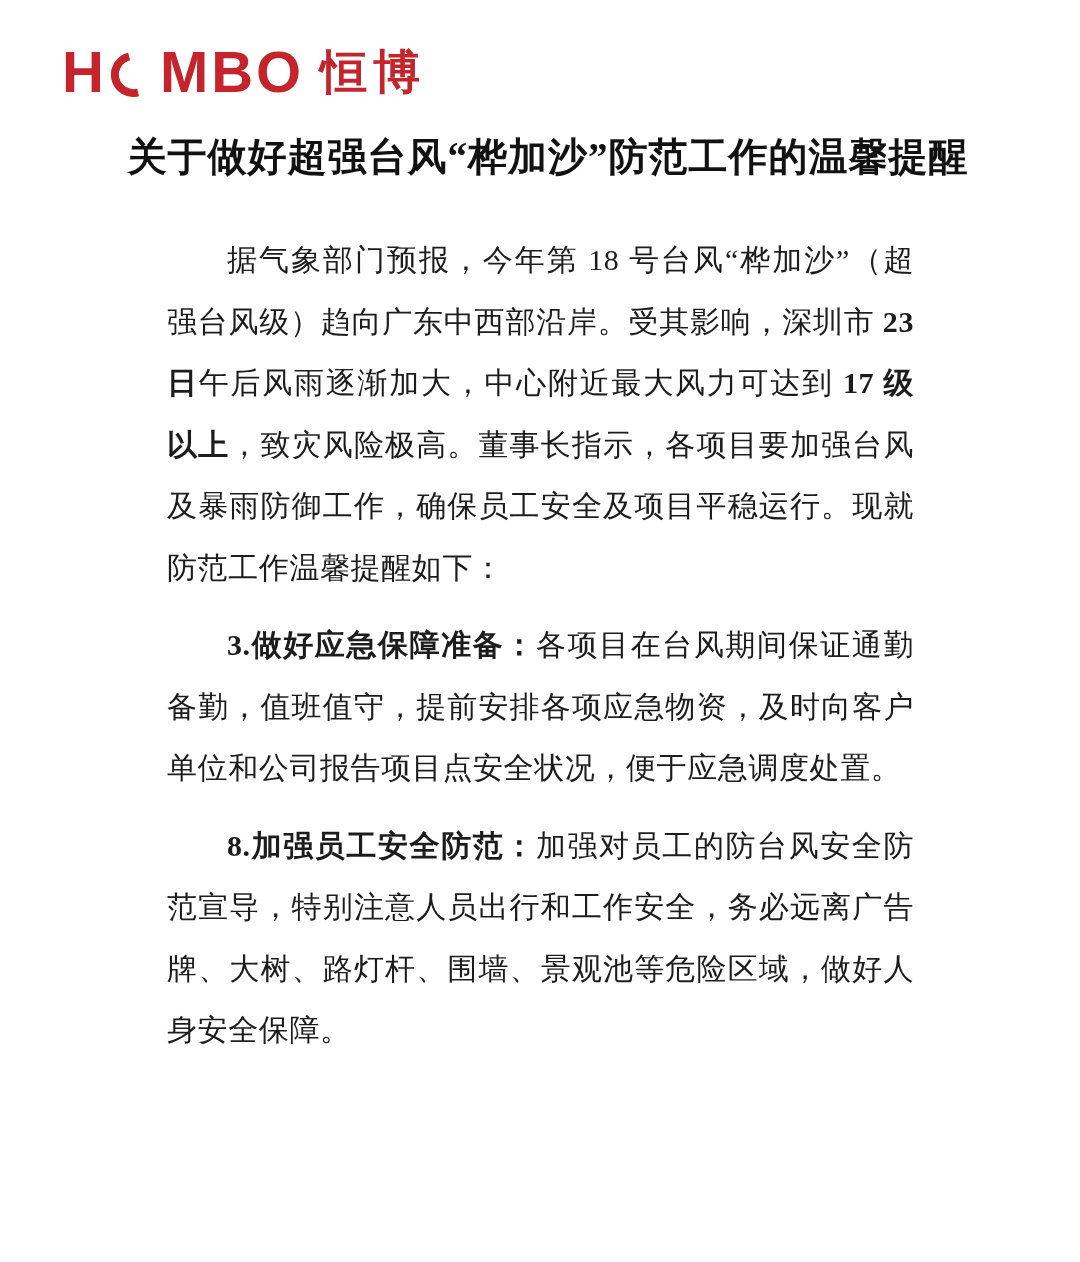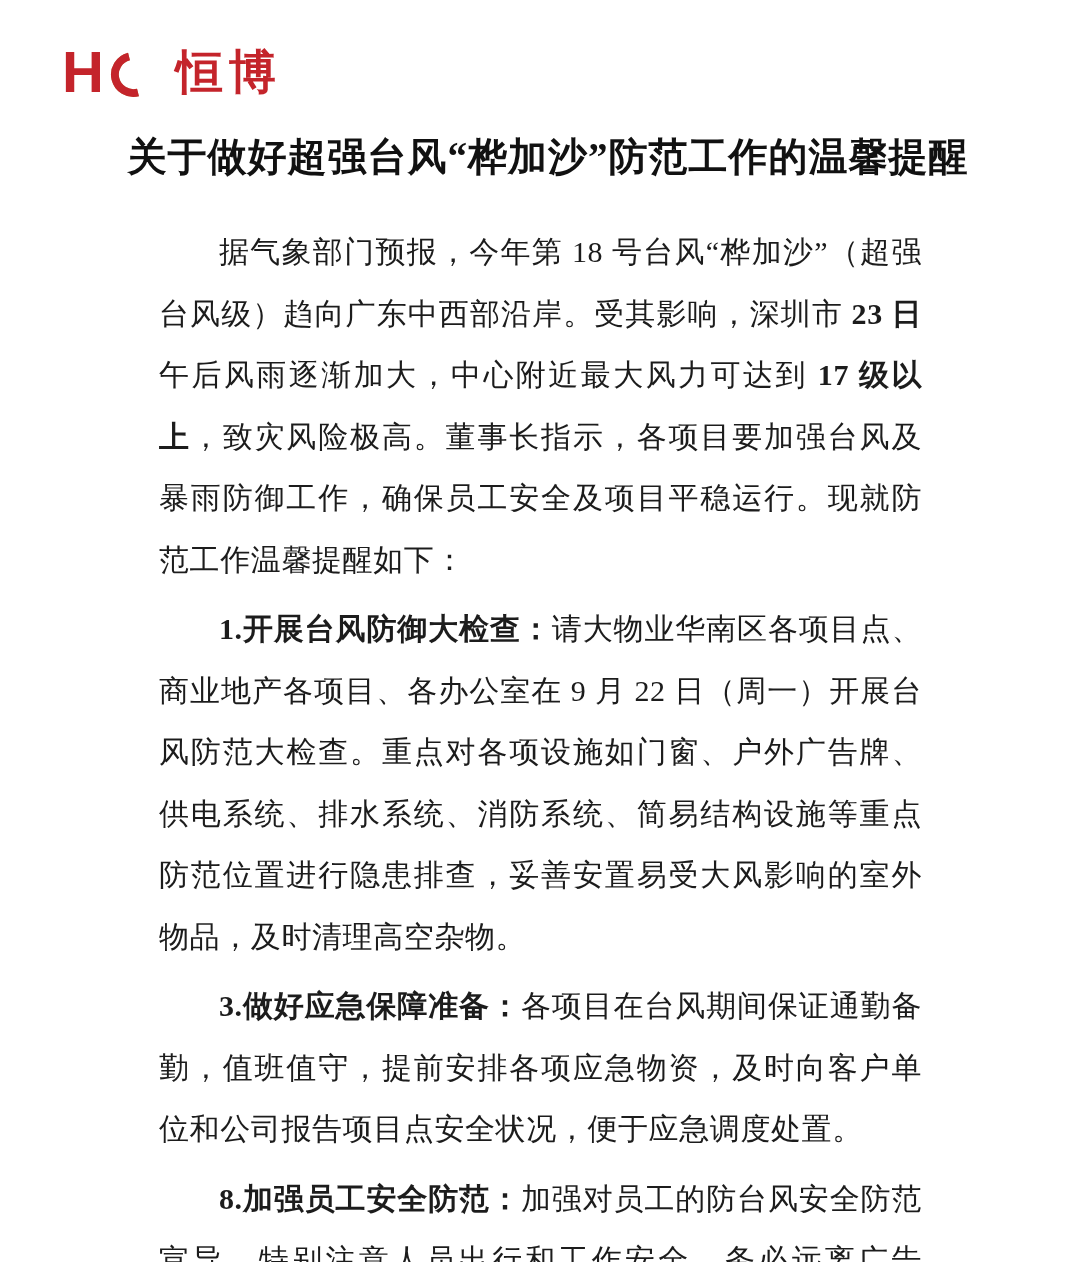--- a/index.html
+++ b/index.html
@@ -74,45 +74,45 @@
     width: 779px;
     font-size: 30px;
     line-height: 61.5px;
     text-align: justify;
     text-align-last: left;
     letter-spacing: 0.6px;
     color: var(--text, #1c1c1c);
   }
   .content p {
     text-indent: 2em;
-    margin: 8px;
+    margin: 16px;
   }
   .content .b { font-weight: 700; }
 </style>
 </head>
 <body>
 
 <div class="page">
 
   <div class="logo">
     <span class="logo-latin">H</span>
     <span class="logo-ring">
       <svg width="47" height="47" viewBox="0 0 48 48" aria-hidden="true">
         <g transform="rotate(-14 24 24)">
           <path d="M24 43 A19 19 0 0 1 24 5" fill="none" stroke="#c09a62" stroke-width="8"></path>
           <path d="M24 5 A19 19 0 0 0 24 43" fill="none" stroke="#c4242b" stroke-width="8"></path>
         </g>
       </svg>
     </span>
+    <span class="logo-latin">MBO</span>
     <span class="logo-cn">恒博</span>
   </div>
 
   <h1 class="doc-title">关于做好超强台风“桦加沙”防范工作的温馨提醒</h1>
 
   <div class="content">
     <p><span>据气象部门预报，今年第 18 号台风“桦加沙”（超强台风级）趋向广东中西部沿岸。受其影响，深圳市 </span><span class="b">23 日</span><span>午后风雨逐渐加大，中心附近最大风力可达到 </span><span class="b">17 级以上</span><span>，致灾风险极高。董事长指示，各项目要加强台风及暴雨防御工作，确保员工安全及项目平稳运行。现就防范工作温馨提醒如下：</span></p>
-    <p><span class="b">1.开展台风防御大检查：</span><span>请大物业华南区各项目点、商业地产各项目、各办公室在 9 月 22 日（周一）开展台风防范大检查。重点对各项设施如门窗、户外广告牌、供电系统、排水系统、消防系统、简易结构设施等重点防范位置进行隐患排查，妥善安置易受大风影响的室外物品，及时清理高空杂物。</span></p>
     <p><span class="b">3.做好应急保障准备：</span><span>各项目在台风期间保证通勤备勤，值班值守，提前安排各项应急物资，及时向客户单位和公司报告项目点安全状况，便于应急调度处置。</span></p>
     <p><span class="b">8.加强员工安全防范：</span><span>加强对员工的防台风安全防范宣导，特别注意人员出行和工作安全，务必远离广告牌、大树、路灯杆、围墙、景观池等危险区域，做好人身安全保障。</span></p>
 
   </div>
 
 </div>
 
 </body></html>

